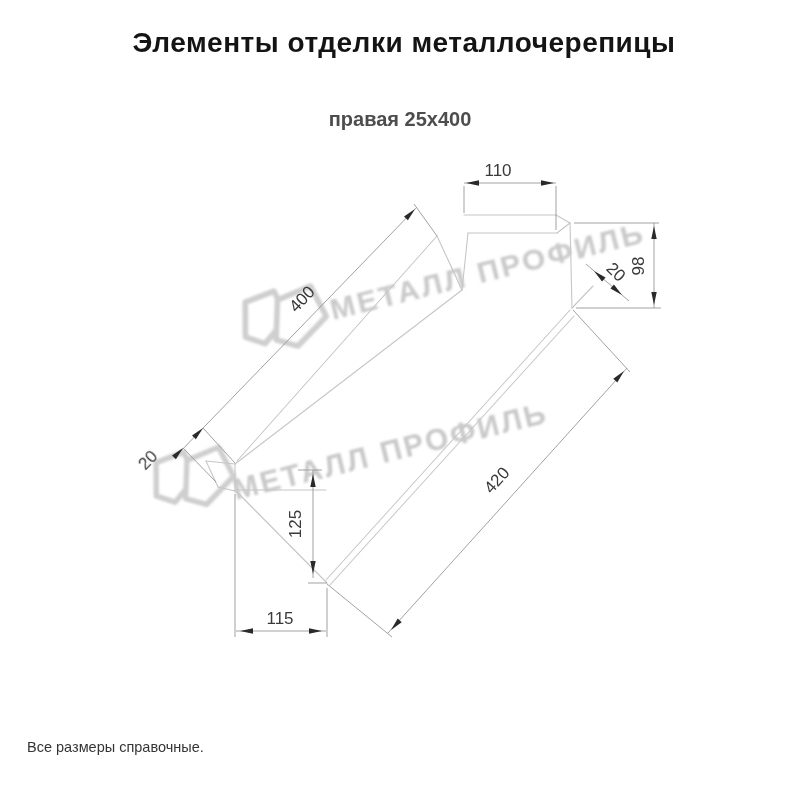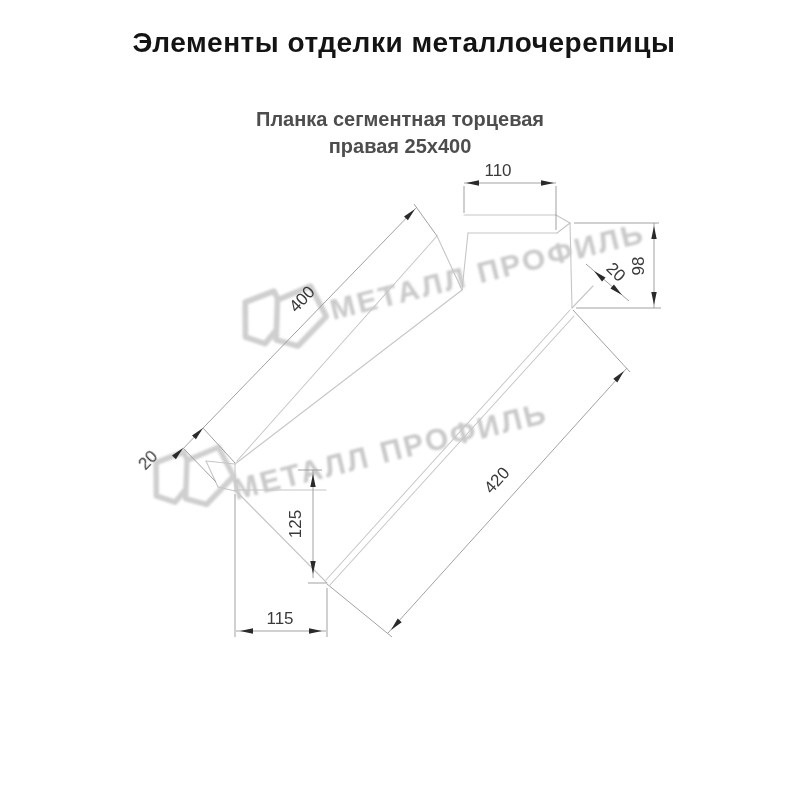--- a/index.html
+++ b/index.html
@@ -15,21 +15,20 @@
   .dimtxt{font-family:"Liberation Sans", sans-serif;font-size:17px;fill:#3a3a3a;}
   .wmtxt{font-family:"Liberation Sans", sans-serif;font-size:30px;font-weight:bold;
        letter-spacing:2.5px;fill:#c9c9c9;}
 </style>
 </head>
 <body>
 
 <div class="page-title">Элементы отделки металлочерепицы</div>
 
 <div class="subtitle">
-  <div>Планка сегментная торцевая</div>
   <div>правая 25х400</div>
 </div>
 
 <svg width="800" height="800" viewBox="0 0 800 800">
   <defs>
     <filter id="wmblur" x="-20%" y="-20%" width="140%" height="140%">
       <feGaussianBlur stdDeviation="1.2"></feGaussianBlur>
     </filter>
     <path id="ah" d="M0,0 L-13,2.7 L-13,-2.7 Z" fill="#2a2a2a"></path>
   </defs>
@@ -122,13 +121,14 @@
     <text class="dimtxt" transform="translate(612,276) rotate(44)">20</text>
     <text class="dimtxt" transform="translate(306,303) rotate(-46)">400</text>
     <text class="dimtxt" transform="translate(152,464) rotate(-46)">20</text>
     <text class="dimtxt" transform="translate(501,484) rotate(-48)">420</text>
     <text class="dimtxt" transform="translate(301,524) rotate(-90)">125</text>
     <text class="dimtxt" x="280" y="624">115</text>
   </g>
 </svg>
 
 <div class="footnotes">
+  <div>Все размеры справочные.</div>
 </div>
 
 </body></html>

